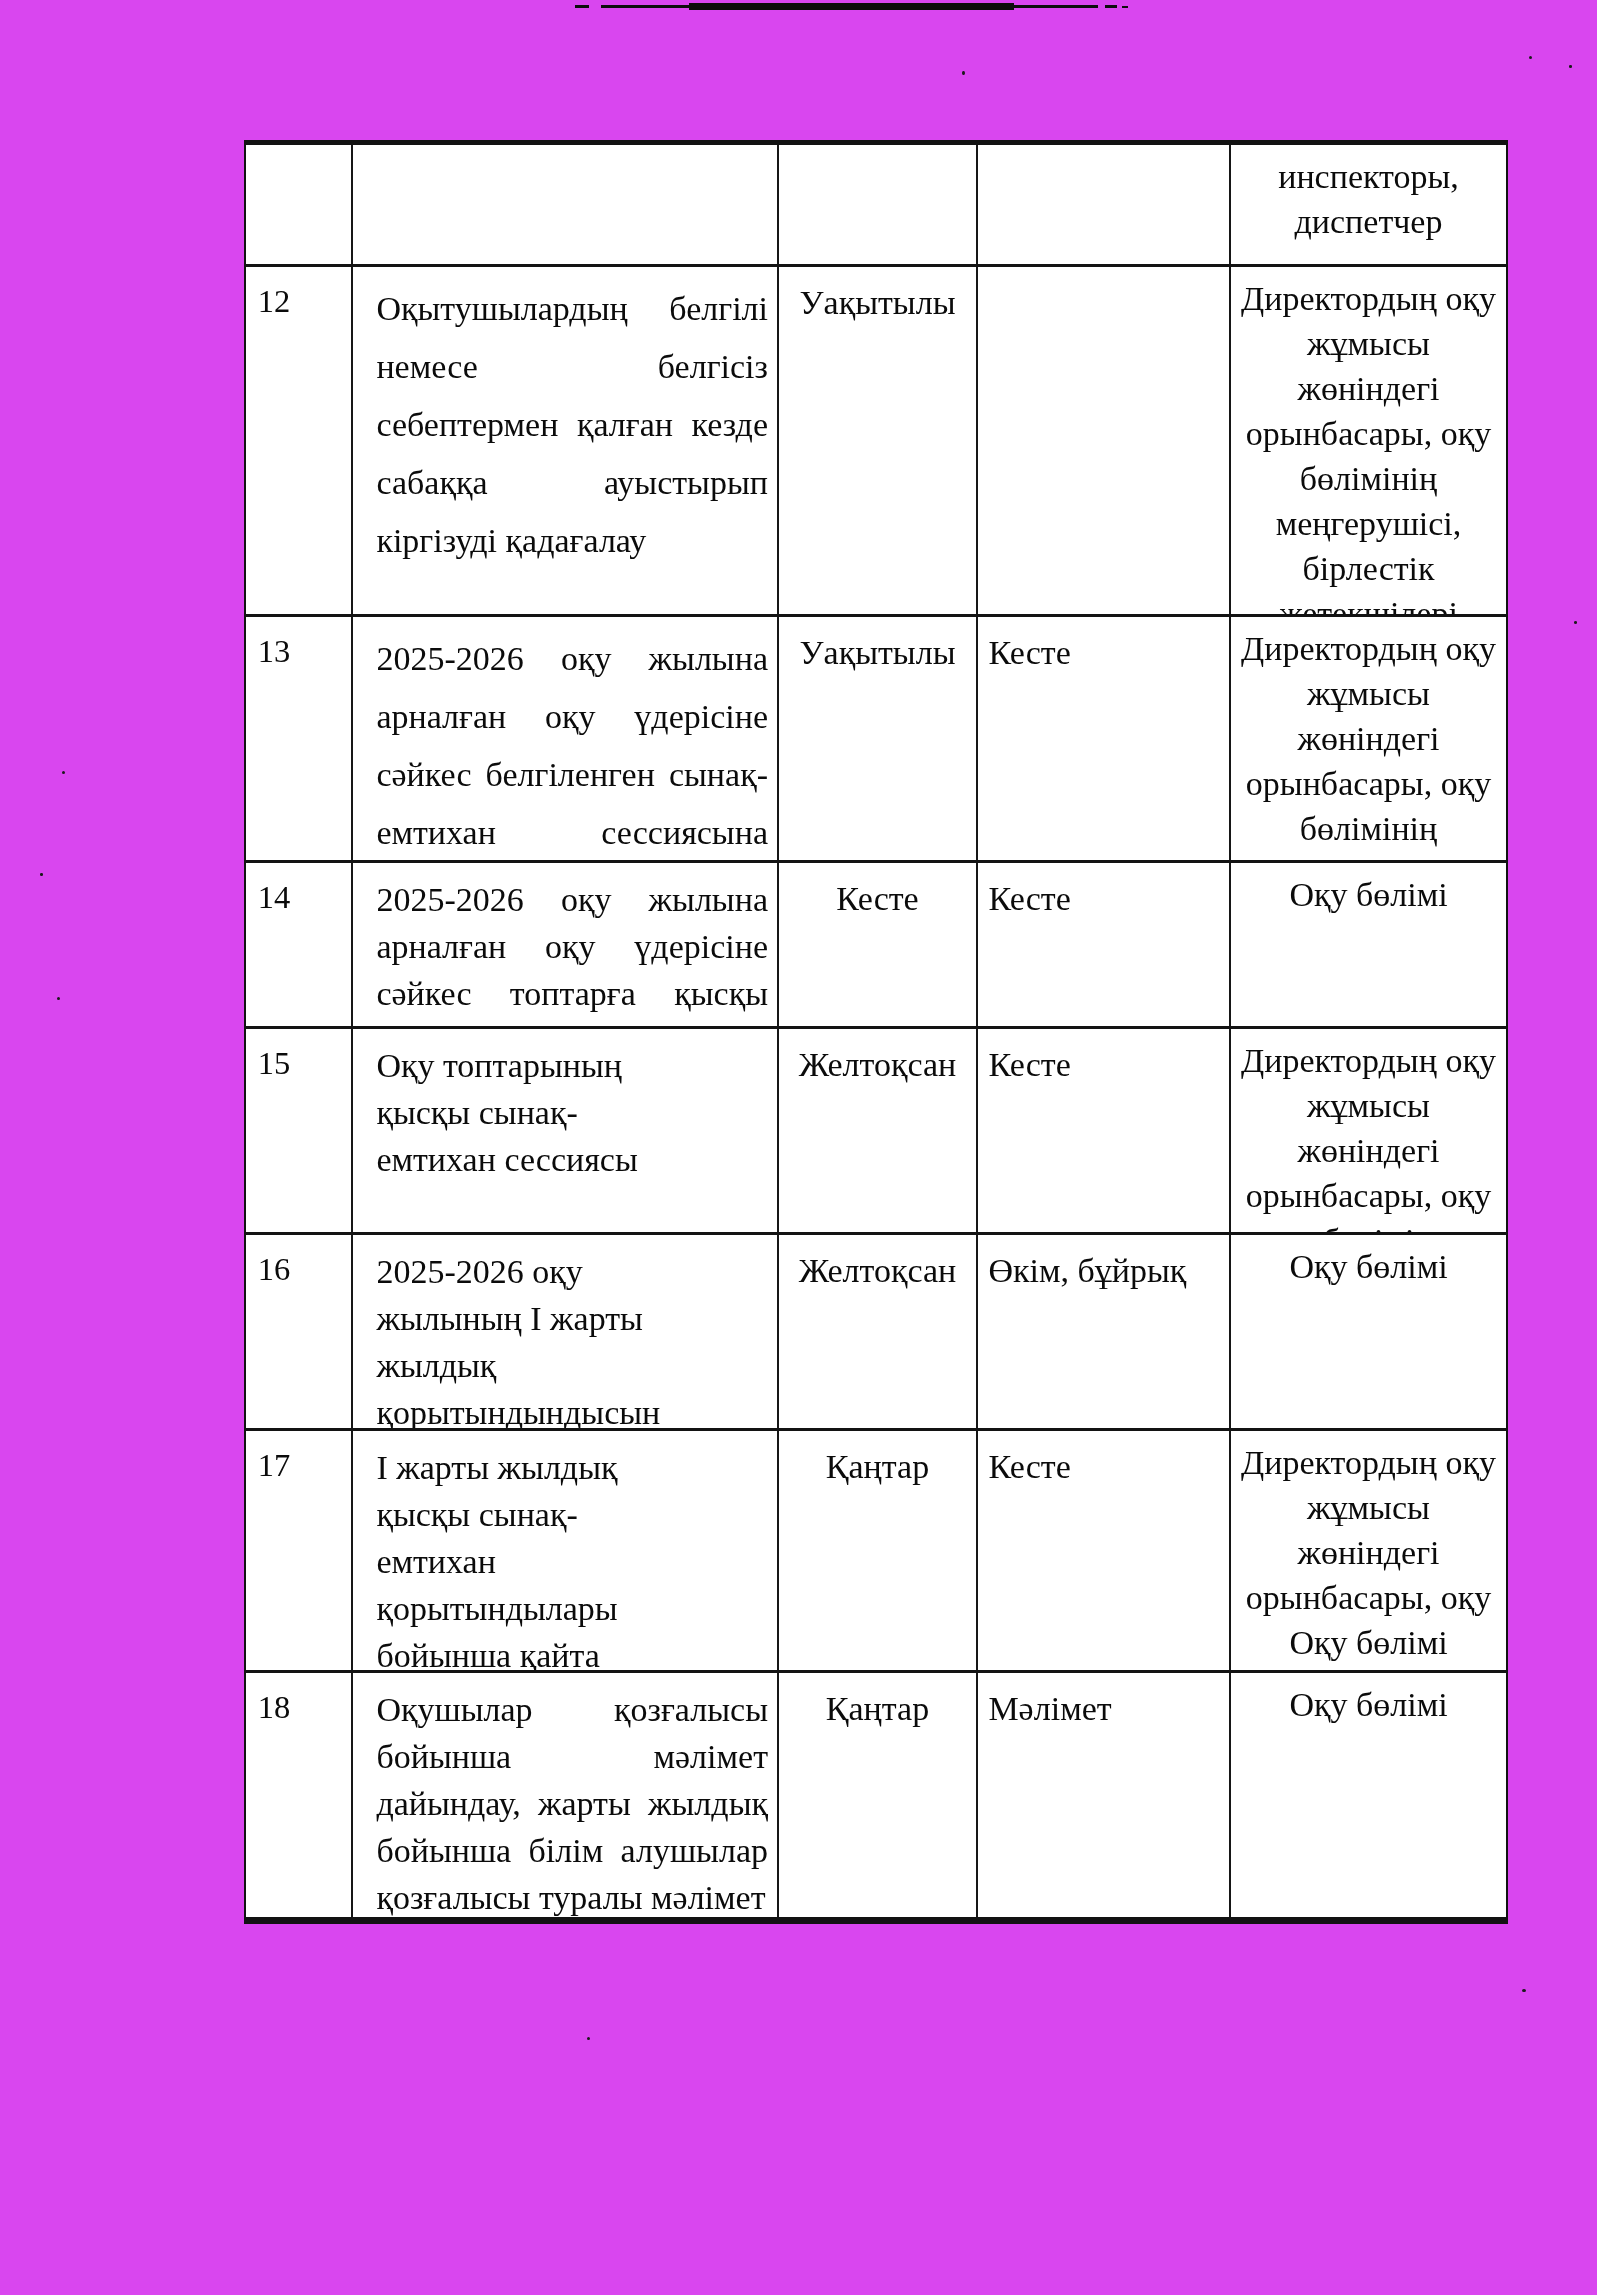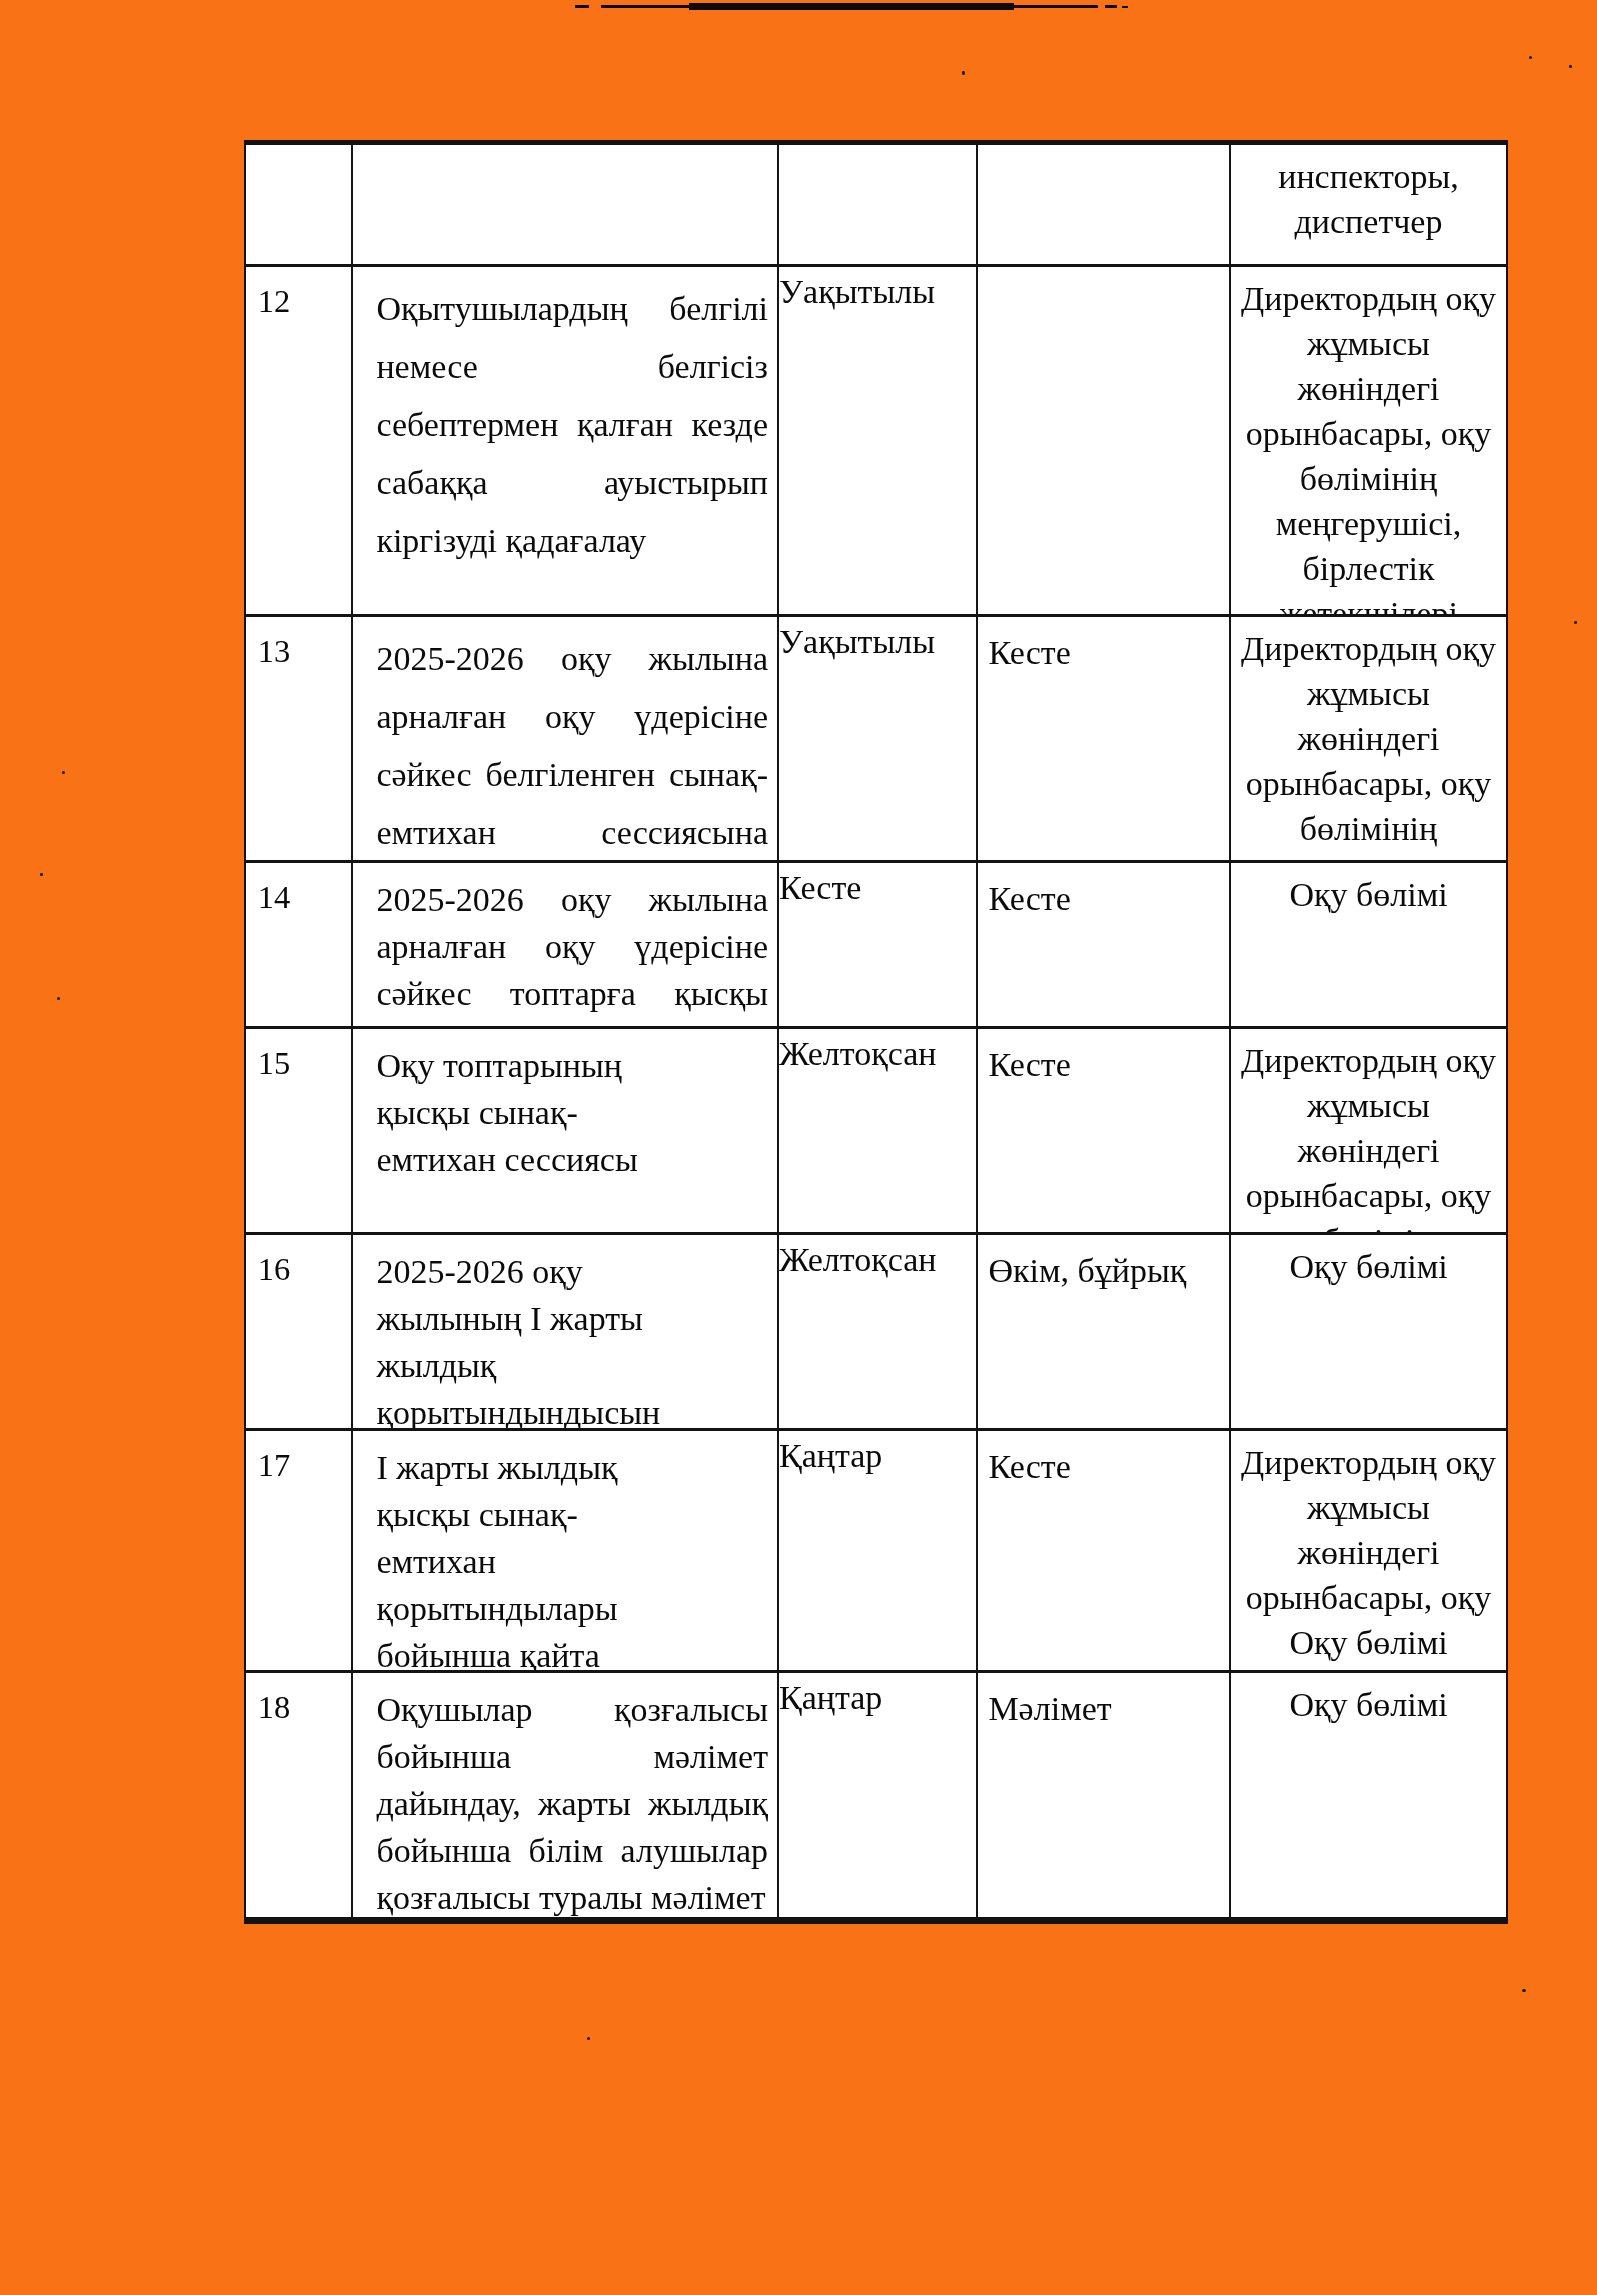--- a/index.html
+++ b/index.html
@@ -1,19 +1,19 @@
 <!DOCTYPE html>
 <html style="font-size:10.4px"><head>
 <meta charset="utf-8">
 <style>
   html,body{margin:0;padding:0;background:#e8e8e6;}
   .page{
     position:relative;
     width:1597px;height:2295px;
-    background:#f97316;
+    background:#d946ef;
     font-family:"Liberation Serif","DejaVu Serif",serif;
     color:#0b0b0b;
     overflow:hidden;
   }
   
   .artifact{position:absolute;background:#0c0c0c;}
   .speck{position:absolute;background:#1a1a1a;border-radius:50%;}
   .mark{position:absolute;color:#111;font-family:"Liberation Serif",serif;}
   
   .sched-table{
@@ -45,21 +45,21 @@
   .h-r14{height:166px;}
   .h-r15{height:206px;}
   .h-r16{height:196px;}
   .h-r17{height:242px;}
   .h-r18{height:244px;}
   .num{font-size:32.5px;padding:13px 0 0 11.7px;}
   .task{padding:13px 9px 0 23.4px;line-height:58px;text-align:justify;text-justify:inter-word;}
   .task.left{text-align:left;}
   .task.narrow{padding-right:104px;}
   .row-tight .task{line-height:47px;}
-  .timing{padding-top:2px;}
+  .timing{text-align:center;padding-top:13px;}
   .doc{padding:13px 3.9px 0 10.4px;}
   .resp{text-align:center;padding:9px 9px 0;line-height:45px;}
 </style>
 </head>
 <body>
 
 <div class="page">
 
   <div class="artifact" style="left:575px;top:5.2px;width:14.3px;height:2.6px;"></div>
   <div class="artifact" style="left:601px;top:4.5px;width:497px;height:3.2px;"></div>

